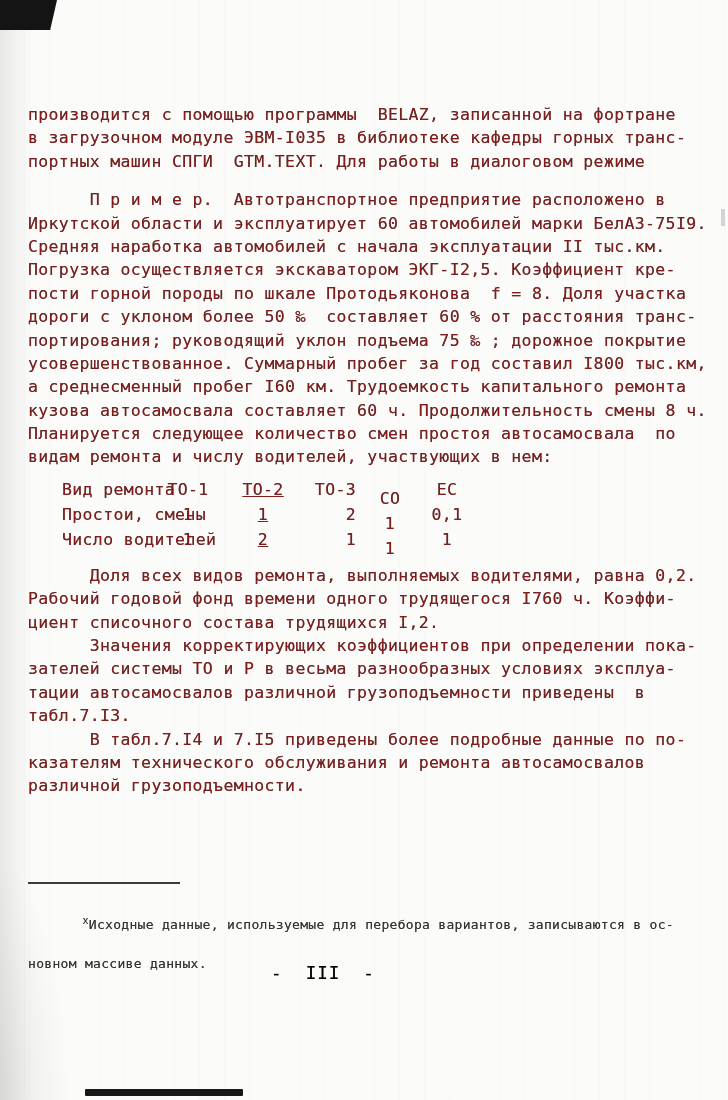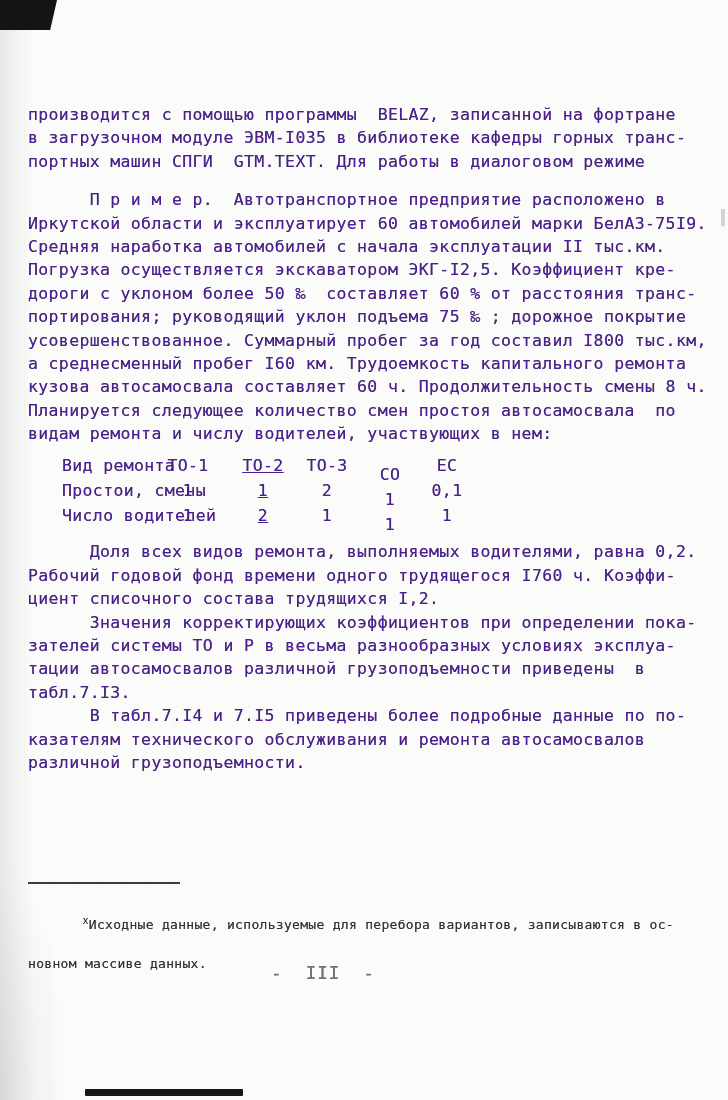--- a/index.html
+++ b/index.html
@@ -30,44 +30,44 @@
   .bottom-bar-artifact{
     position:absolute;left:85px;top:1089px;width:158px;height:7px;
     background:#171717;border-radius:1px;
   }
   .right-tick-artifact{
     position:absolute;right:3px;top:209px;width:4px;height:17px;
     background:#c7c7cb;opacity:.75;
   }
   .content{
     position:absolute;left:28px;top:103px;width:676px;
-    color:#4c1d95;font-size:16.5px;letter-spacing:0.35px;
+    color:#7f1d1d;font-size:16.5px;letter-spacing:0.35px;
     text-shadow:0 0 0.6px rgba(35,35,35,0.65);
   }
   .ln{white-space:pre;line-height:23.4px;height:23.4px;}
   .para-example{margin-top:15px;}
   .para-closing{margin-top:12px;}
   .sup{font-size:11px;vertical-align:7px;letter-spacing:0;}
   .rtable{margin-top:8px;}
   .trow{display:flex;line-height:25px;height:25px;white-space:pre;}
   .tlabel{width:120px;padding-left:34px;box-sizing:border-box;flex:0 0 auto;}
   .tc{flex:0 0 auto;text-align:center;}
-  .tc1{width:80px;}.tc2{width:70px;text-decoration:underline;}.tc3{width:58px;}.tc4{width:68px;margin-top:9px;}.tc5{width:46px;}
+  .tc1{width:80px;}.tc2{width:70px;text-decoration:underline;}.tc3{width:58px;text-align:right;}.tc4{width:68px;margin-top:9px;}.tc5{width:46px;}
   .footnote{
     position:absolute;left:28px;top:882px;width:660px;
     color:#333;font-size:13px;letter-spacing:0.3px;
     text-shadow:0 0 0.5px rgba(40,40,40,0.6);
   }
   .fn-sep{width:152px;height:2px;background:#3c3c3c;margin-bottom:7px;}
   .fn-line{white-space:pre;line-height:19.5px;}
   .fn-indent{padding-left:22px;}
   .fn-sup{font-size:10px;vertical-align:5px;}
   .page-number{
     position:absolute;left:238px;top:963px;width:170px;
-    text-align:center;color:#737373;font-size:17.5px;letter-spacing:1px;
+    text-align:center;color:#000000;font-size:17.5px;letter-spacing:1px;
     font-family:"DejaVu Sans Mono","Liberation Mono",monospace;
     text-shadow:0 0 0.6px rgba(35,35,35,0.7);white-space:pre;
   }
 </style>
 </head>
 <body>
 
 <div class="page-texture"></div>
 <div class="edge-shade-left"></div>
 <div class="edge-shade-bottomleft"></div>
@@ -81,20 +81,21 @@
     <div class="ln">производится с помощью программы  BELAZ, записанной на фортране</div>
     <div class="ln">в загрузочном модуле ЭВМ-I035 в библиотеке кафедры горных транс-</div>
     <div class="ln">портных машин СПГИ  GTM.TEXT. Для работы в диалоговом режиме</div>
   </div>
 
   <div class="para-example">
     <div class="ln">      П р и м е р.  Автотранспортное предприятие расположено в</div>
     <div class="ln">Иркутской области и эксплуатирует 60 автомобилей марки БелАЗ-75I9.</div>
     <div class="ln">Средняя наработка автомобилей с начала эксплуатации II тыс.км.</div>
     <div class="ln">Погрузка осуществляется экскаватором ЭКГ-I2,5. Коэффициент кре-</div>
+    <div class="ln">пости горной породы по шкале Протодьяконова  f = 8. Доля участка</div>
     <div class="ln">дороги с уклоном более 50 ‰  составляет 60 % от расстояния транс-</div>
     <div class="ln">портирования; руководящий уклон подъема 75 ‰ ; дорожное покрытие</div>
     <div class="ln">усовершенствованное. Суммарный пробег за год составил I800 тыс.км,</div>
     <div class="ln">а среднесменный пробег I60 км. Трудоемкость капитального ремонта</div>
     <div class="ln">кузова автосамосвала составляет 60 ч. Продолжительность смены 8 ч.</div>
     <div class="ln">Планируется следующее количество смен простоя автосамосвала  по</div>
     <div class="ln">видам ремонта и числу водителей, участвующих в нем:</div>
   </div>
 
   <div class="rtable">

